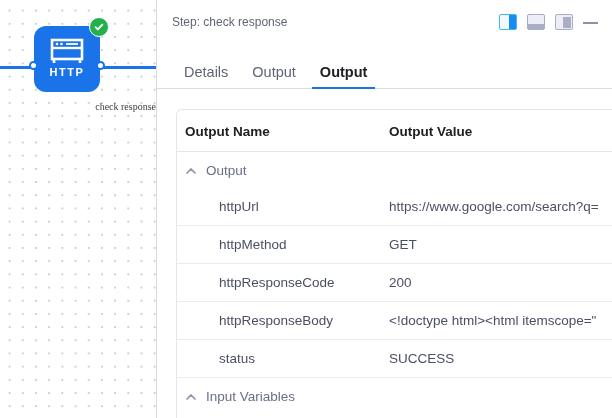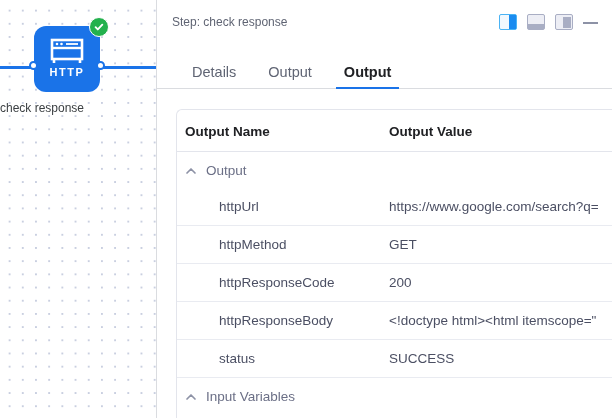--- a/index.html
+++ b/index.html
@@ -93,24 +93,24 @@
     background: #ffffff;
     border: 2px solid #1a73e8;
   }
   .port-left  { left: 29px; }
   .port-right { left: 96px; }
 
   .node-label {
     position: absolute;
     left: 0; right: 0;
     top: 101px;
-    text-align: left;
-    font-size: 12px;
+    text-align: right;
+    font-size: 10px;
     color: #3c4043;
-    font-family: Liberation Sans, sans-serif;
+    font-family: Liberation Serif, serif;
     white-space: nowrap;
   }
 
   .panel-divider {
     position: absolute;
     left: 156px; top: 0;
     width: 1px; height: 418px;
     background: #dadce0;
     z-index: 5;
   }
@@ -203,22 +203,22 @@
     background: #8d92a6;
   }
 
   
   .tabs {
     position: relative;
     height: 45px;
     flex: 0 0 45px;
     display: flex;
     align-items: flex-end;
-    padding-left: 24px;
-    gap: 8px;
+    padding-left: 16px;
+    gap: 0;
   }
   .tabs::after {
     content: "";
     position: absolute;
     left: 0; right: 0; bottom: 0;
     height: 1px;
     background: #dadce0;
   }
   .tab {
     position: relative;

